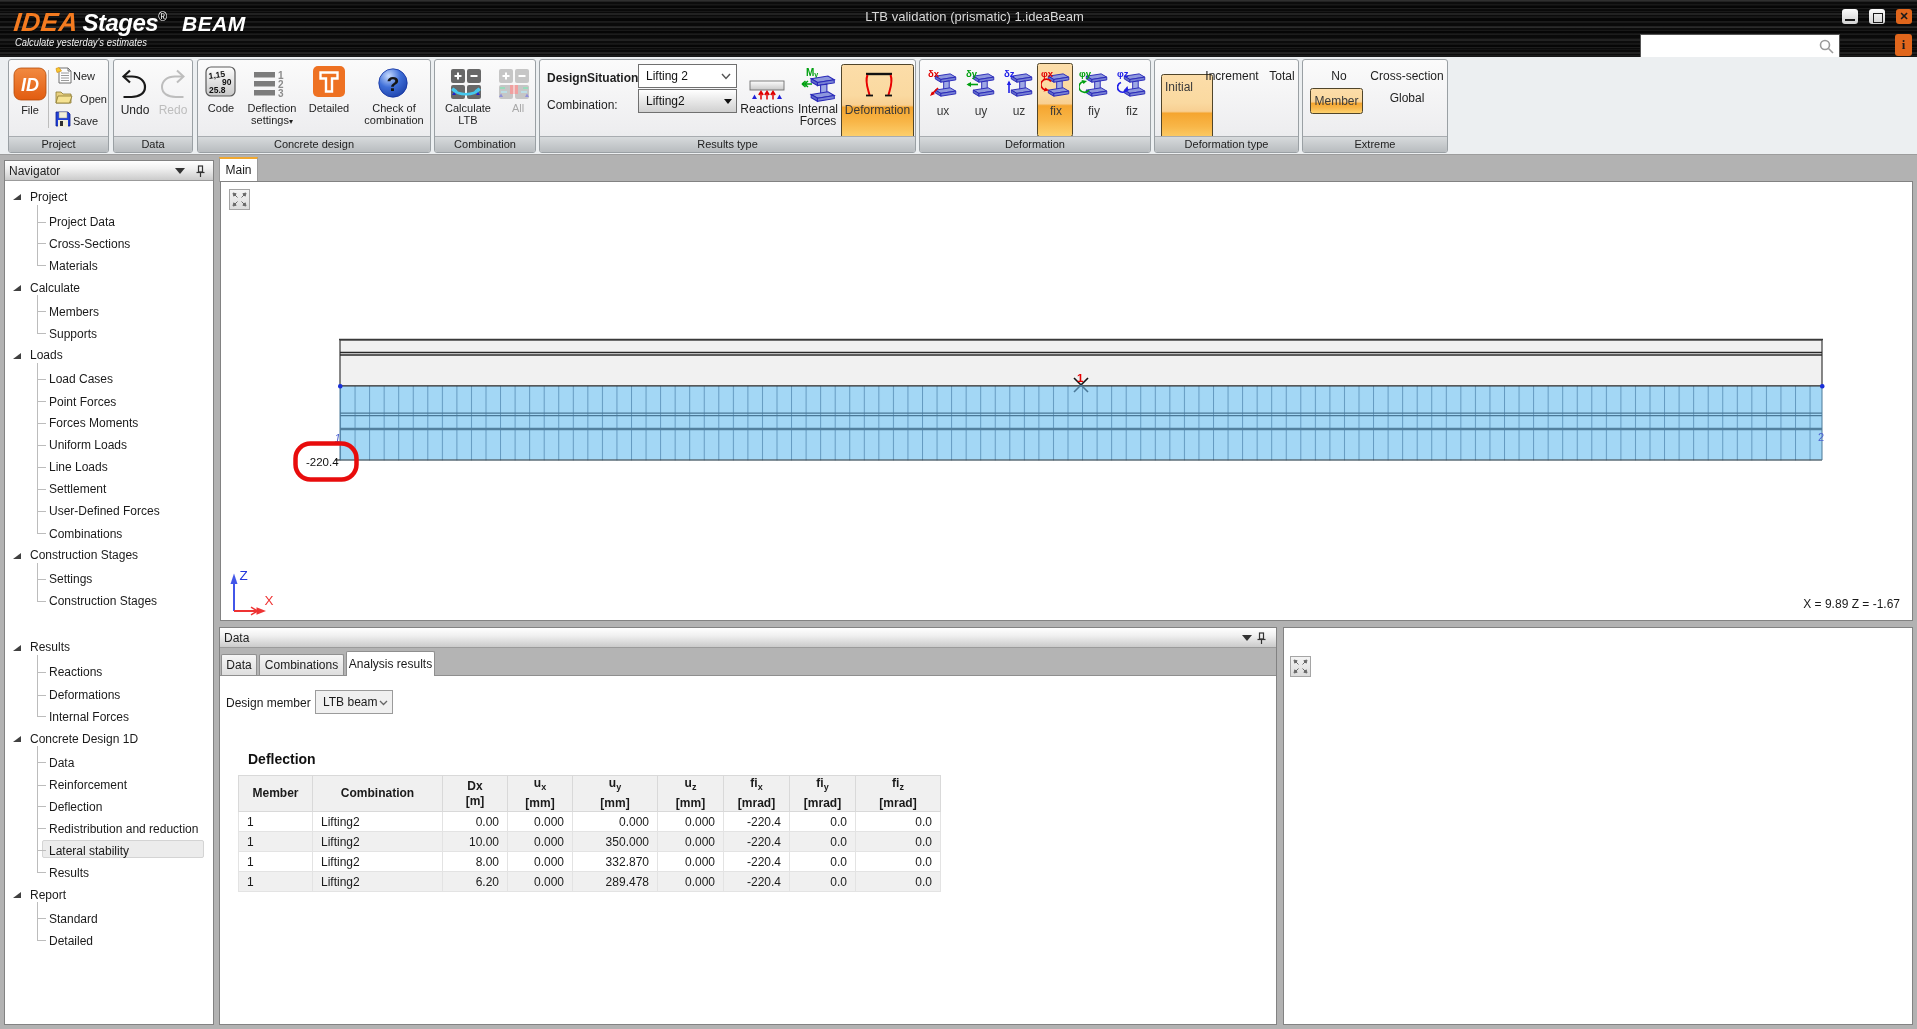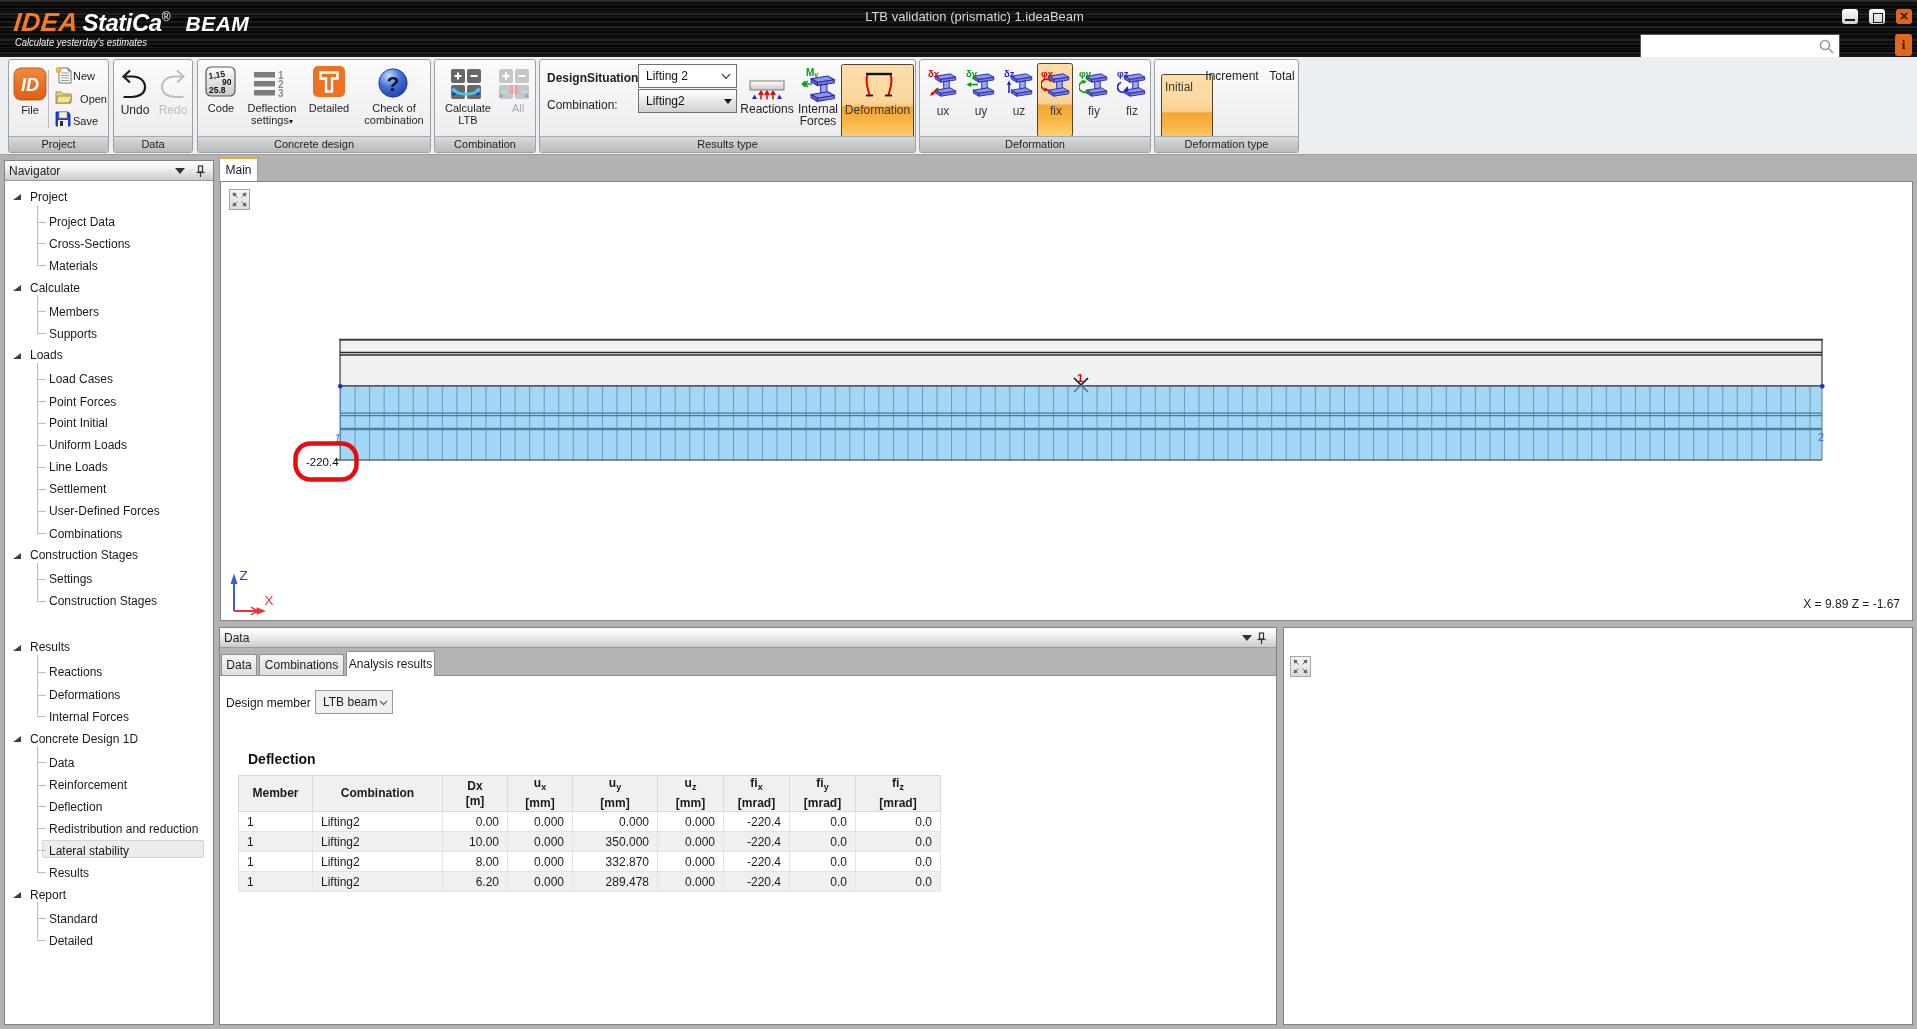--- a/index.html
+++ b/index.html
@@ -68,21 +68,21 @@
 td { border:1px solid #e3e3e3; height:20px; padding:0; }
 .tl { padding-left:8px; text-align:left; }
 .tr { padding-right:8px; text-align:right; }
 tr.r1 { background:#fff; }
 tr.r2 { background:#f0f0f0; }
 </style>
 </head>
 <body>
 
 <div id="titlebar" class="abs">
-  <div id="logo" class="abs"><span class="logoidea">IDEA</span><span class="logostatica"> StatiCa</span><span style="color:#fff;font-size:12px;vertical-align:10px;">®</span><span class="logobeam">BEAM</span></div>
+  <div id="logo" class="abs"><span class="logoidea">IDEA</span><span class="logostatica"> Stages</span><span style="color:#fff;font-size:12px;vertical-align:10px;">®</span><span class="logobeam">BEAM</span></div>
   <div id="tagline" class="abs">Calculate yesterday's estimates</div>
   <div id="wtitle" class="abs">LTB validation (prismatic) 1.ideaBeam</div>
   <div id="btnmin" class="abs winbtn"></div>
   <div id="btnmax" class="abs winbtn"></div>
   <div id="btnclose" class="abs winbtn"></div>
   <div id="searchbox" class="abs">
       <svg width="18" height="18" viewBox="0 0 18 18">
         <circle cx="7" cy="7" r="4.5" fill="none" stroke="#9a9a9a" stroke-width="1.6"></circle>
         <line x1="10.5" y1="10.5" x2="15" y2="15" stroke="#9a9a9a" stroke-width="1.6"></line>
       </svg>
@@ -365,20 +365,29 @@
 
 <div class="rgroup" style="left:1154px; width:145px;">
   <div class="abs obtn" style="left:6px; top:14px; width:52px; height:68px;">
     <div class="rtext" style="left:0; top:6px; width:34px; font-size:12px; color:#3a3a3a;">Initial</div>
   </div>
   <div class="rtext" style="left:46px; top:10px; width:62px; font-size:12px;">Increment</div>
   <div class="rtext" style="left:109px; top:10px; width:36px; font-size:12px;">Total</div>
   <div class="glabel">Deformation type</div>
 </div>
 
+<div class="rgroup" style="left:1302px; width:146px;">
+  <div class="rtext" style="left:16px; top:10px; width:40px; font-size:12px;">No</div>
+  <div class="rtext" style="left:64px; top:10px; width:80px; font-size:12px;">Cross-section</div>
+  <div class="abs obtn" style="left:7px; top:28px; width:53px; height:26px;">
+    <div class="rtext" style="left:0; top:6px; width:51px; font-size:12px; color:#3a3a3a;">Member</div>
+  </div>
+  <div class="rtext" style="left:78px; top:32px; width:52px; font-size:12px;">Global</div>
+  <div class="glabel">Extreme</div>
+</div>
 
 </div>
 
 <div id="navpanel" class="abs">
   <div class="phead">Navigator<span class="dd" style="right:28px;"></span><span class="pin" style="right:8px;"><svg width="9" height="13" viewBox="0 0 9 13">
           <g fill="none" stroke="#333" stroke-width="1.2">
             <rect x="2.5" y="1" width="4" height="6"></rect>
             <line x1="0.5" y1="7.5" x2="8.5" y2="7.5"></line>
             <line x1="4.5" y1="7.5" x2="4.5" y2="12"></line>
           </g>
@@ -401,21 +410,21 @@
     <div class="hline" style="left:37px; top:154px; width:9px;"></div>
       <div class="titem" style="left:49px; top:148px;">Supports</div>
     <span class="tri" style="left:13px; top:174px;"></span>
       <div class="titem" style="left:30px; top:169px;">Loads</div>
     <div class="vline" style="left:37px; top:184px; height:170px;"></div>
     <div class="hline" style="left:37px; top:200px; width:9px;"></div>
       <div class="titem" style="left:49px; top:193px;">Load Cases</div>
     <div class="hline" style="left:37px; top:222px; width:9px;"></div>
       <div class="titem" style="left:49px; top:216px;">Point Forces</div>
     <div class="hline" style="left:37px; top:244px; width:9px;"></div>
-      <div class="titem" style="left:49px; top:237px;">Point Initial</div>
+      <div class="titem" style="left:49px; top:237px;">Forces Moments</div>
     <div class="hline" style="left:37px; top:266px; width:9px;"></div>
       <div class="titem" style="left:49px; top:259px;">Uniform Loads</div>
     <div class="hline" style="left:37px; top:288px; width:9px;"></div>
       <div class="titem" style="left:49px; top:281px;">Line Loads</div>
     <div class="hline" style="left:37px; top:310px; width:9px;"></div>
       <div class="titem" style="left:49px; top:303px;">Settlement</div>
     <div class="hline" style="left:37px; top:332px; width:9px;"></div>
       <div class="titem" style="left:49px; top:325px;">User-Defined Forces</div>
     <div class="hline" style="left:37px; top:354px; width:9px;"></div>
       <div class="titem" style="left:49px; top:348px;">Combinations</div>

